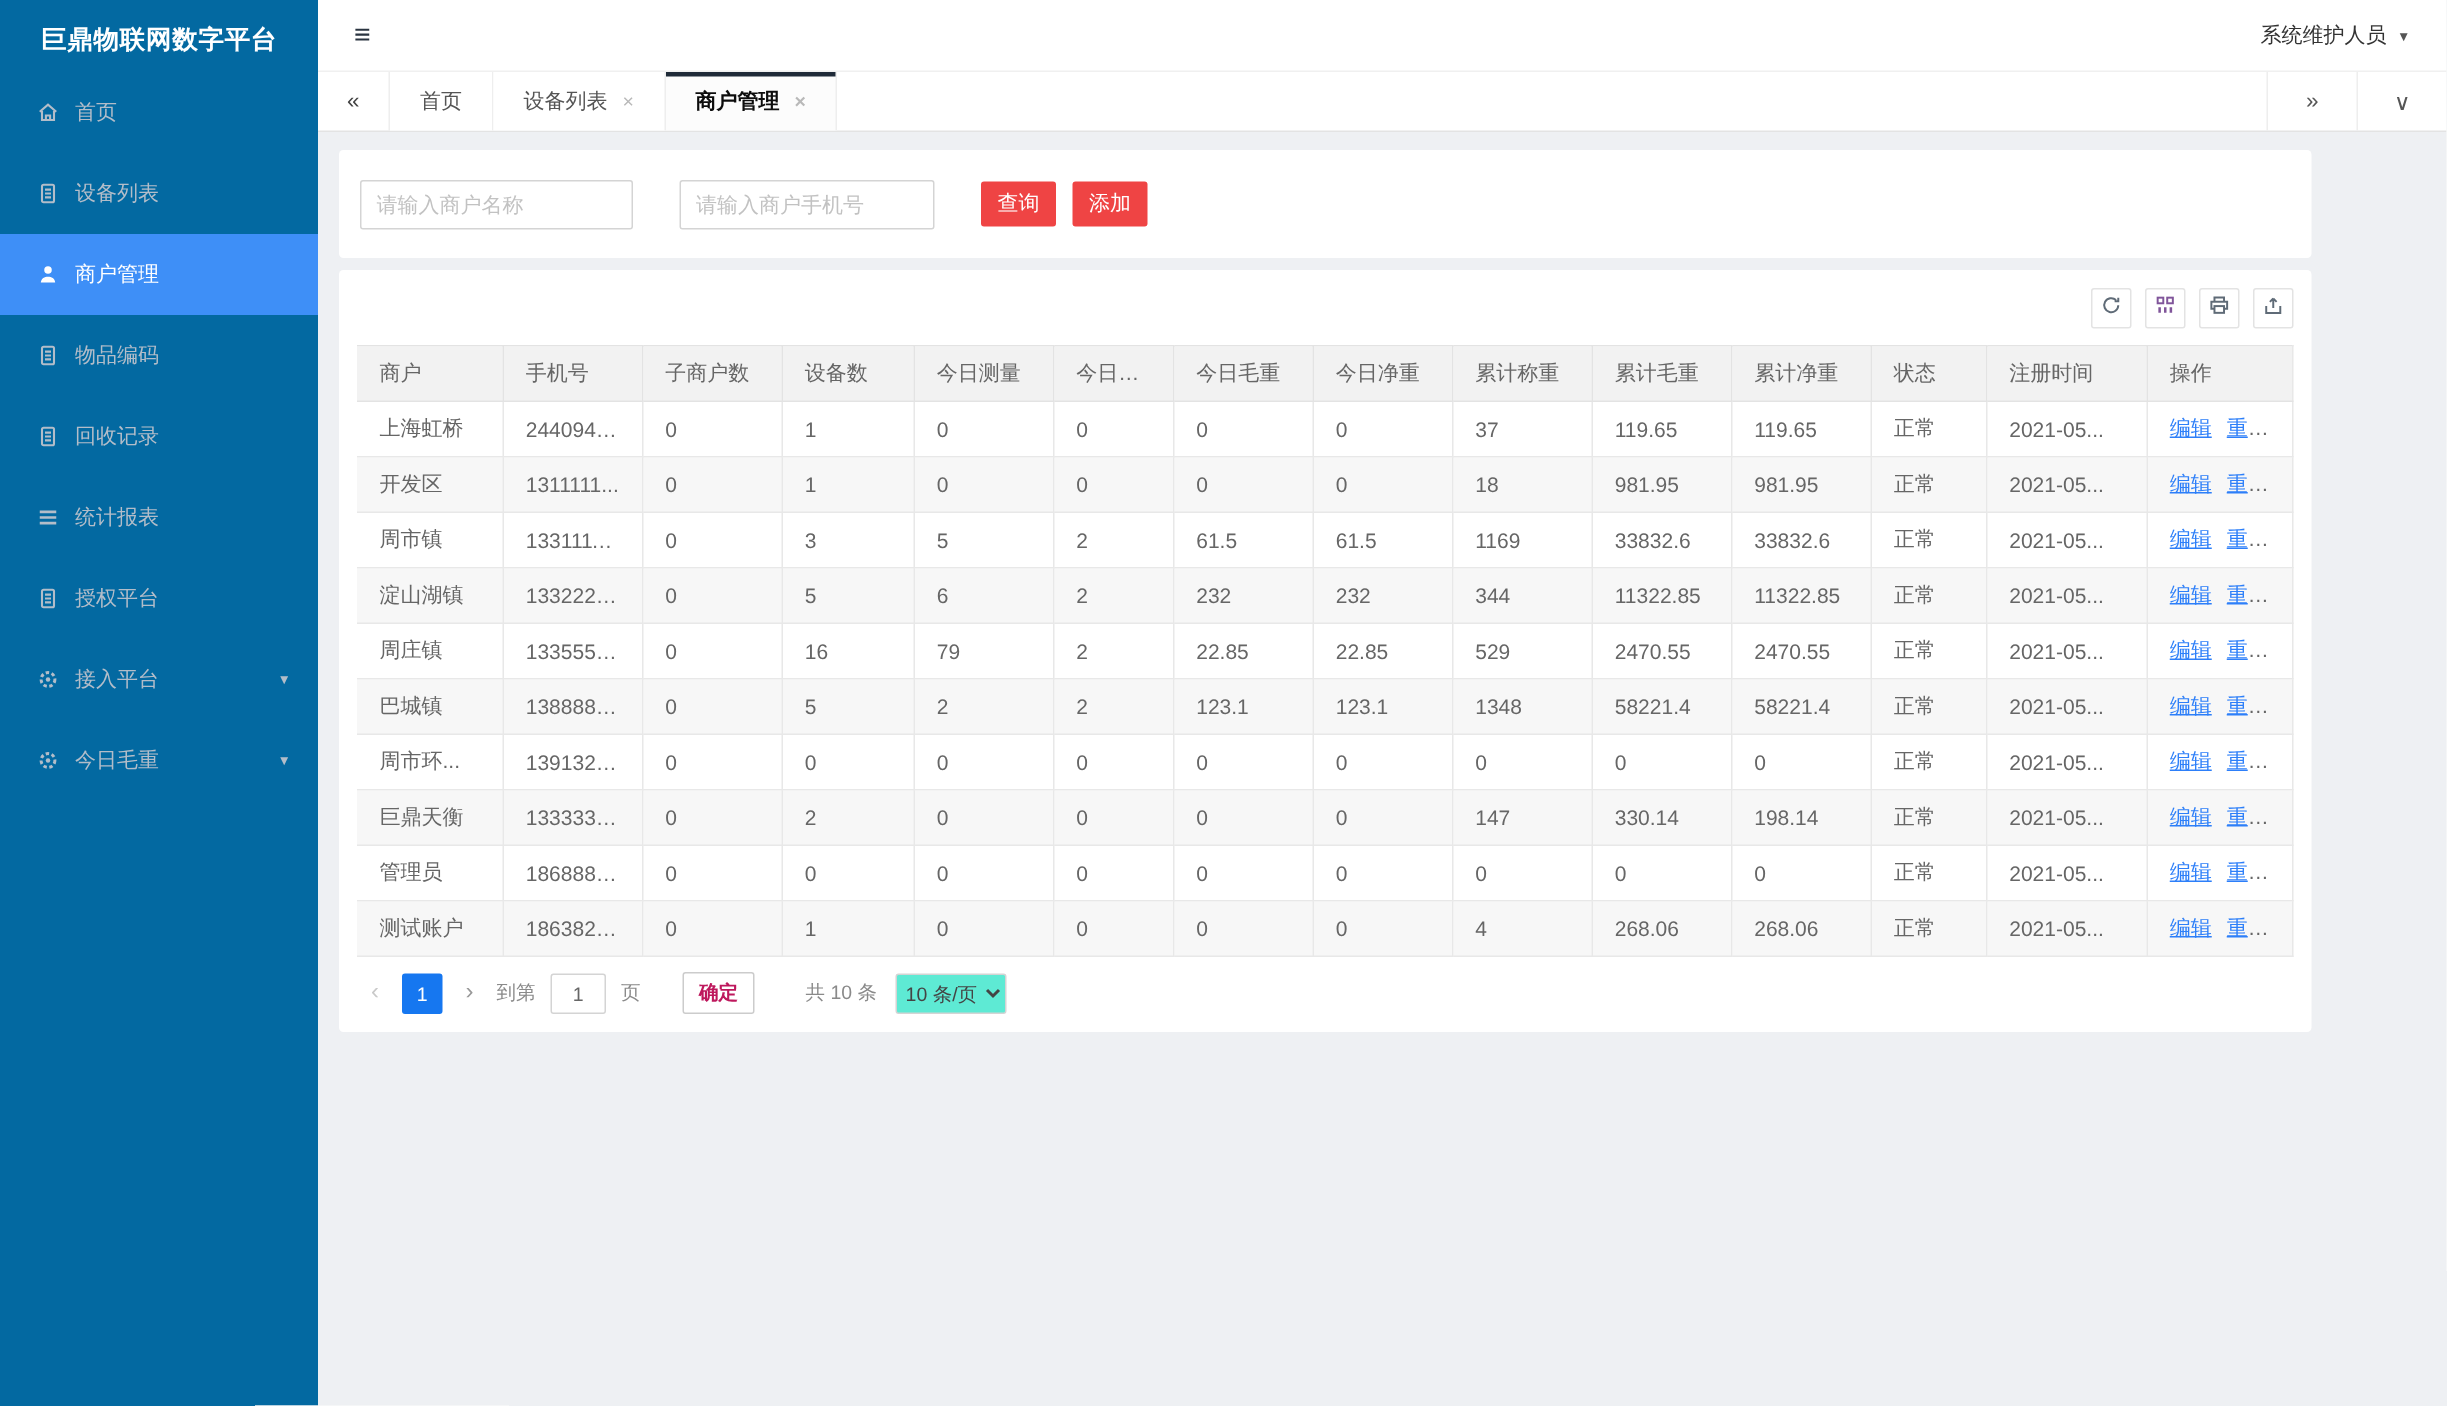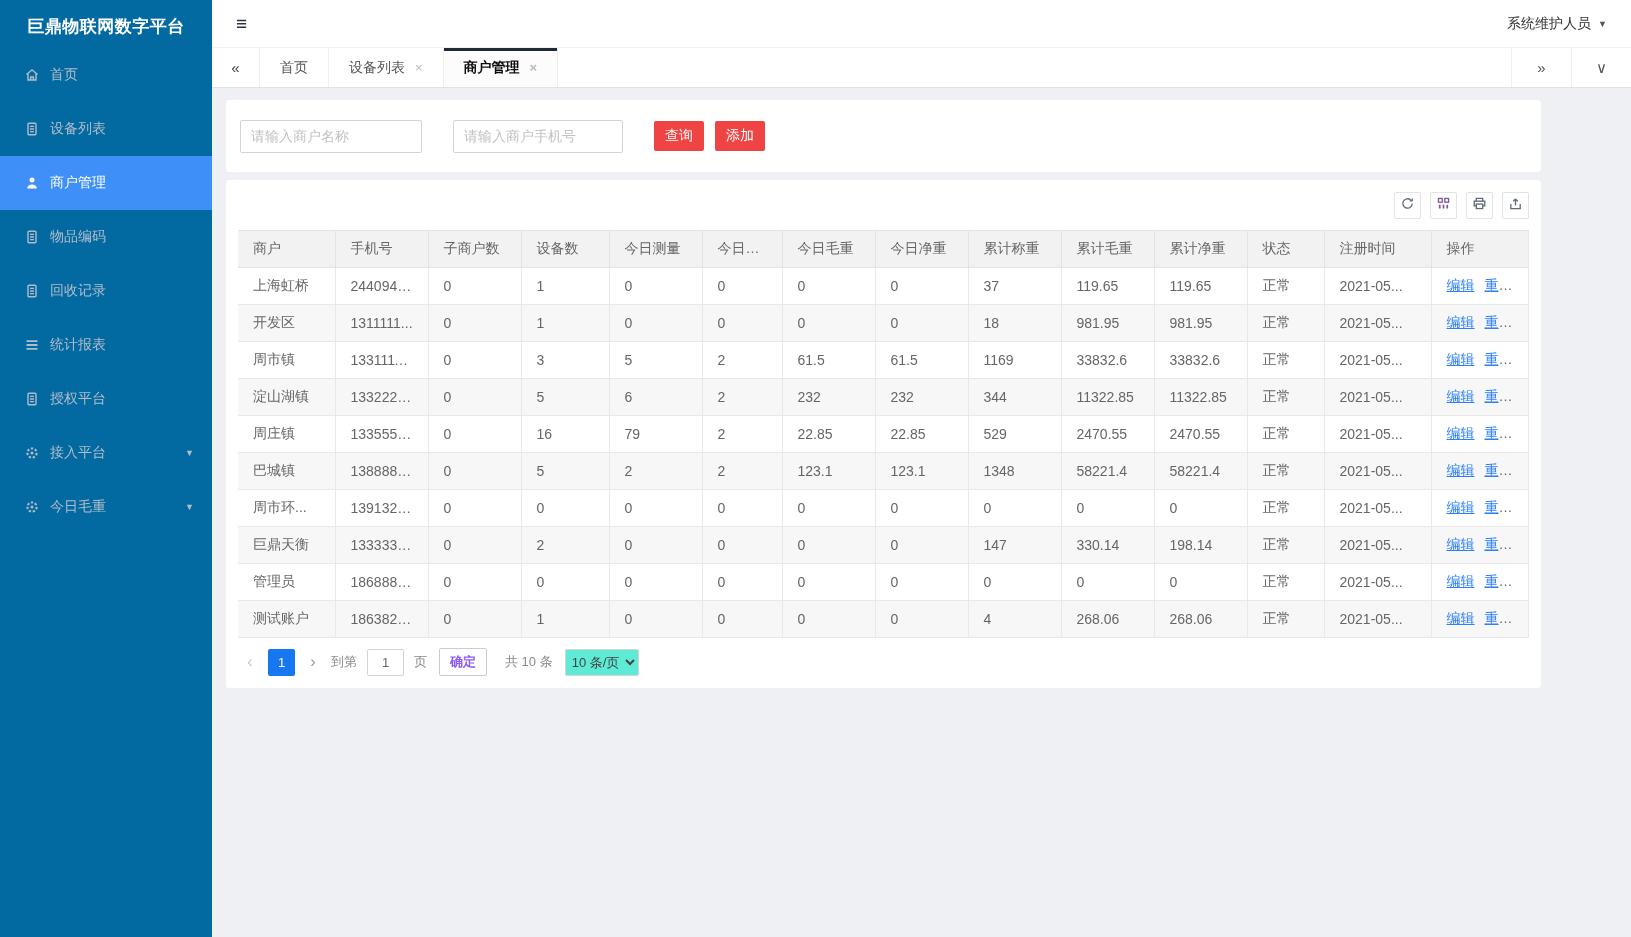--- a/index.html
+++ b/index.html
@@ -70,21 +70,21 @@
 
   .pagination { display:flex; align-items:center; padding-top:10px; font-size:13px;
     color:#8a8a8a; gap:6px; }
   .pg-arrow { width:24px; text-align:center; font-size:16px; color:#c9c9c9; cursor:pointer; }
   .pg-arrow.next { color:#999; }
   .pg-page { min-width:27px; height:27px; background:#1677f0; color:#fff; display:flex;
     align-items:center; justify-content:center; border-radius:2px; font-size:13px; cursor:pointer; }
   .pg-goto-input { width:37px; height:27px; border:1px solid #d4d4d4; border-radius:2px;
     text-align:center; font-size:13px; color:#666; margin:0 4px; }
   .pg-confirm { height:28px; padding:0 10px; background:#fff; border:1px solid #ccc;
-    border-radius:2px; font-size:13px; font-weight:bold; color:#8b5cf6; cursor:pointer; margin:0 6px; }
+    border-radius:2px; font-size:13px; font-weight:bold; color:#be185d; cursor:pointer; margin:0 22px; }
   .pg-total { margin:0 6px; color:#8a8a8a; }
   .pg-size { height:27px; border:1px solid #d4d4d4; border-radius:2px; font-size:13px;
     color:#444; padding:0 2px; background:#5eead4; }
 </style>
 </head>
 <body>
 
 <div class="app">
 
   <aside class="sidebar">

